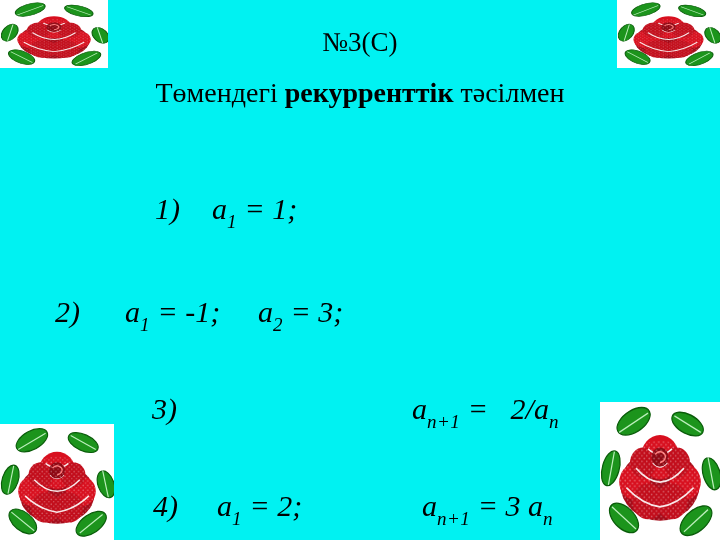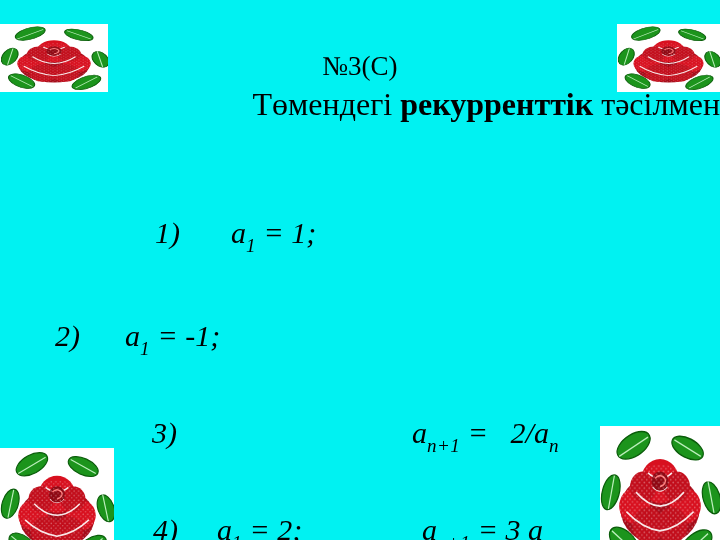--- a/index.html
+++ b/index.html
@@ -3,52 +3,52 @@
 <meta charset="utf-8">
 <style>
   html,body{margin:0;padding:0;}
   body{
     width:720px;height:540px;
     background:#00F2F2;
     font-family:"Liberation Serif", serif;
     position:relative;overflow:hidden;
     color:#000;
   }
-  .slide{position:absolute;inset:0;margin-top:24px;}
+  .slide{position:absolute;inset:0;}
 
   
   .rose{position:absolute;display:block;}
   .rose.tl{left:0;top:0;width:108px;height:68px;}
   .rose.tr{left:617px;top:0;width:103px;height:68px;}
   .rose.bl{left:0;top:424px;width:114px;height:116px;}
   .rose.br{left:600px;top:402px;width:120px;height:138px;}
 
   
   .title{
     position:absolute;top:26px;left:0;width:100%;
     text-align:center;font-size:27px;line-height:32px;
   }
   .intro{
-    position:absolute;top:62px;left:0;width:100%;
-    text-align:right;font-size:32px;line-height:36px;
+    position:absolute;top:75px;left:0;width:100%;
+    text-align:center;font-size:28px;line-height:36px;
   }
   .intro-line{white-space:pre;}
   .b{font-weight:700;}
 
   
   .frow{position:absolute;left:0;width:720px;height:46px;}
   .frow span.flabel,.frow span.feq{
     position:absolute;top:0;
     font-style:italic;font-size:30px;line-height:38px;
     white-space:pre;
   }
   .sub{font-size:19px;position:relative;top:9px;letter-spacing:0.5px;}
 
   .r1{top:190px;} .r2{top:293px;} .r3{top:390px;} .r4{top:487px;}
-  .p-r1-label{left:155px;} .p-r1-eq1{left:231px;} .p-r1-eq2{left:430px;}
+  .p-r1-label{left:155px;} .p-r1-eq1{left:212px;} .p-r1-eq2{left:430px;}
   .p-r2-label{left:55px;}  .p-r2-eq1{left:125px;} .p-r2-eq1b{left:258px;} .p-r2-eq2{left:455px;}
   .p-r3-label{left:152px;} .p-r3-eq1{left:174px;} .p-r3-eq2{left:412px;}
   .p-r4-label{left:153px;} .p-r4-eq1{left:217px;} .p-r4-eq2{left:422px;}
 </style>
 </head>
 <body>
 
 <div class="slide">
 
   <svg width="0" height="0" style="position:absolute" aria-hidden="true">
@@ -116,20 +116,21 @@
   </div>
 
   <div class="frow r1">
     <span class="flabel p-r1-label">1)</span>
     <span class="feq p-r1-eq1"><span>a</span><span class="sub">1</span><span> = 1;</span></span>
   </div>
 
   <div class="frow r2">
     <span class="flabel p-r2-label">2)</span>
     <span class="feq p-r2-eq1"><span>a</span><span class="sub">1</span><span> = -1;</span></span>
+    <span class="feq p-r2-eq1b"><span>a</span><span class="sub">2</span><span> = 3;</span></span>
   </div>
 
   <div class="frow r3">
     <span class="flabel p-r3-label">3)</span>
     <span class="feq p-r3-eq2"><span>a</span><span class="sub">n+1</span><span> =   2/a</span><span class="sub">n</span></span>
   </div>
 
   <div class="frow r4">
     <span class="flabel p-r4-label">4)</span>
     <span class="feq p-r4-eq1"><span>a</span><span class="sub">1</span><span> = 2;</span></span>

